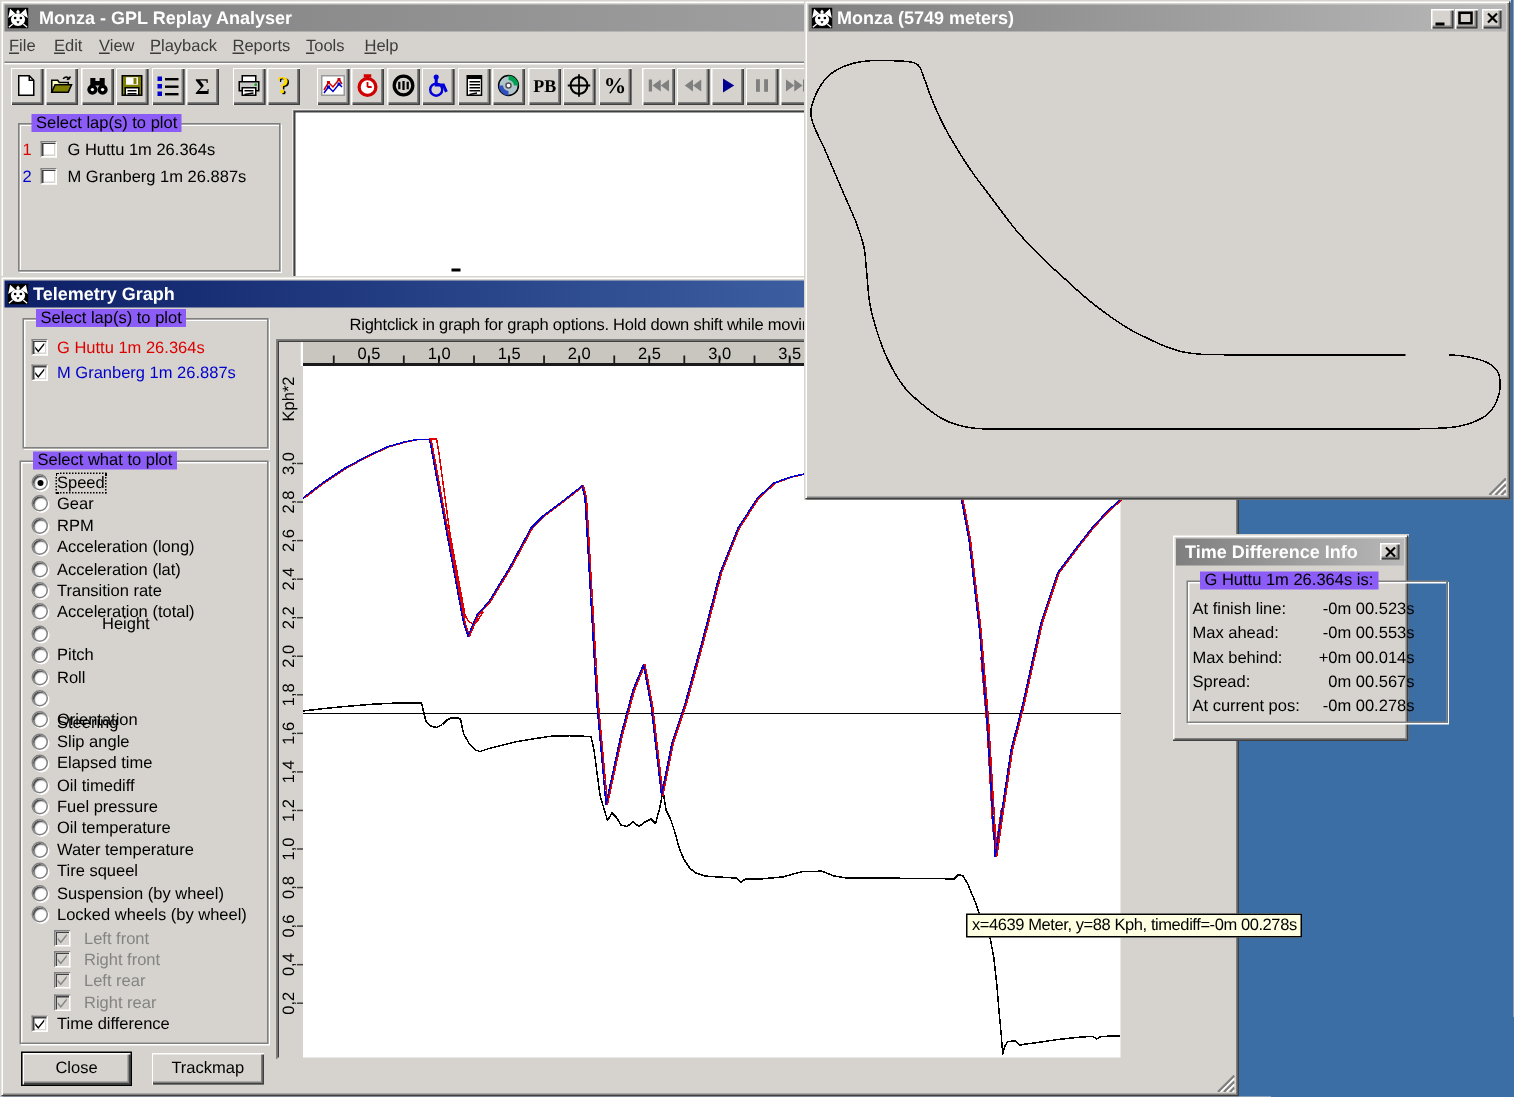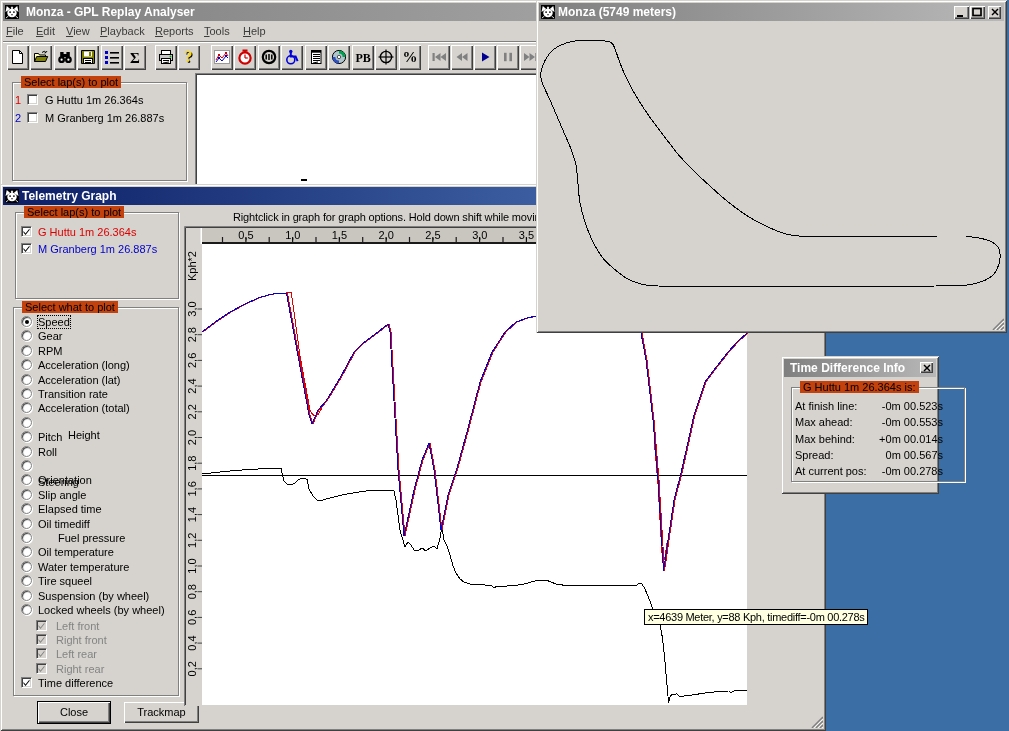--- a/index.html
+++ b/index.html
@@ -7,31 +7,31 @@
 body{width:1009px;height:731px;background:#3a6ea5;overflow:hidden;position:relative;
   font-family:"Liberation Sans",sans-serif;font-size:11px;color:#000;}
 .win{position:absolute;background:#d6d3ce;
   box-shadow:inset 1px 1px 0 #d6d3ce, inset -1px -1px 0 #404040,
              inset 2px 2px 0 #fff, inset -2px -2px 0 #808080;}
 .tbar{position:absolute;left:3px;right:3px;top:3px;height:18px;display:flex;align-items:center;
   background:linear-gradient(to right,#7f7f7f,#b8b8b8);color:#fff;font-weight:bold;font-size:12px;}
 .tbar.act{background:linear-gradient(to right,#0d1f66,#5580c0);}
 .tbar .ttl{margin-left:3px;white-space:nowrap;}
 .gbox{position:absolute;border:1px solid #808080;box-shadow:inset 1px 1px 0 #fff, 1px 1px 0 #fff;}
-.gcap{position:absolute;top:-7px;left:8px;background:#c2410c;padding:0 3px;white-space:nowrap;}
+.gcap{position:absolute;top:-7px;left:8px;background:#8b5cf6;padding:0 3px;white-space:nowrap;}
 .cb{position:absolute;width:9px;height:9px;background:#fff;border:1px solid;
   border-color:#808080 #fff #fff #808080;box-shadow:inset 1px 1px 0 #404040, inset -1px -1px 0 #d6d3ce;}
 .cb svg{position:absolute;left:0px;top:0px;}
 .rb{position:absolute;width:9px;height:9px;border-radius:50%;background:#fff;
   border:1px solid #808080;box-shadow:inset 1px 1px 1px #404040, 1px 1px 0 #fff;}
 .rb .dot{position:absolute;left:2.5px;top:2.5px;width:4px;height:4px;border-radius:50%;background:#000;}
 .lbl{position:absolute;white-space:nowrap;line-height:12px;}
 .btn97{position:absolute;background:#d6d3ce;
   box-shadow:inset 1px 1px 0 #fff, inset -1px -1px 0 #404040, inset -2px -2px 0 #808080;
-  text-align:center;margin-left:23px;}
+  text-align:center;}
 .tbtn{position:absolute;width:22px;height:25px;background:#d6d3ce;
   box-shadow:inset 1px 1px 0 #fff, inset -1px -1px 0 #404040, inset -2px -2px 0 #808080;}
 .tbtn svg{position:absolute;left:3px;top:4px;}
 .cap97{position:absolute;width:15px;height:13px;background:#d6d3ce;
   box-shadow:inset 1px 1px 0 #fff, inset -1px -1px 0 #404040, inset -2px -2px 0 #808080;}
 .menu span{position:absolute;top:0;color:#3c3c3c;}
 .menu u{text-decoration:underline;}
 </style>
 </head>
 <body>
@@ -335,37 +335,37 @@
     <span class="lbl" style="left:38px;top:161px;">RPM</span>
 <div class="rb" style="left:21px;top:175px;"></div>
     <span class="lbl" style="left:38px;top:175px;">Acceleration (long)</span>
 <div class="rb" style="left:21px;top:190px;"></div>
     <span class="lbl" style="left:38px;top:190px;text-align:center;">Acceleration (lat)</span>
 <div class="rb" style="left:21px;top:204px;"></div>
     <span class="lbl" style="left:38px;top:204px;">Transition rate</span>
 <div class="rb" style="left:21px;top:218px;"></div>
     <span class="lbl" style="left:38px;top:218px;">Acceleration (total)</span>
 <div class="rb" style="left:21px;top:233px;"></div>
-    <span class="lbl" style="left:38px;top:245px;padding-left:30px;">Height</span>
+    <span class="lbl" style="left:38px;top:226px;padding-left:30px;">Height</span>
 <div class="rb" style="left:21px;top:247px;"></div>
     <span class="lbl" style="left:38px;top:247px;">Pitch</span>
 <div class="rb" style="left:21px;top:262px;"></div>
     <span class="lbl" style="left:38px;top:262px;">Roll</span>
 <div class="rb" style="left:21px;top:276px;"></div>
     <span class="lbl" style="left:38px;top:292px;">Steering</span>
 <div class="rb" style="left:21px;top:290px;"></div>
     <span class="lbl" style="left:38px;top:290px;">Orientation</span>
 <div class="rb" style="left:21px;top:305px;"></div>
     <span class="lbl" style="left:38px;top:305px;">Slip angle</span>
 <div class="rb" style="left:21px;top:319px;"></div>
     <span class="lbl" style="left:38px;top:319px;">Elapsed time</span>
 <div class="rb" style="left:21px;top:334px;"></div>
     <span class="lbl" style="left:38px;top:334px;">Oil timediff</span>
 <div class="rb" style="left:21px;top:348px;"></div>
-    <span class="lbl" style="left:38px;top:348px;margin-left:20px;">Fuel pressure</span>
+    <span class="lbl" style="left:38px;top:348px;">Fuel pressure</span>
 <div class="rb" style="left:21px;top:362px;"></div>
     <span class="lbl" style="left:38px;top:362px;">Oil temperature</span>
 <div class="rb" style="left:21px;top:377px;"></div>
     <span class="lbl" style="left:38px;top:377px;">Water temperature</span>
 <div class="rb" style="left:21px;top:391px;"></div>
     <span class="lbl" style="left:38px;top:391px;">Tire squeel</span>
 <div class="rb" style="left:21px;top:406px;"></div>
     <span class="lbl" style="left:38px;top:406px;">Suspension (by wheel)</span>
 <div class="rb" style="left:21px;top:420px;"></div>
     <span class="lbl" style="left:38px;top:420px;">Locked wheels (by wheel)</span>

